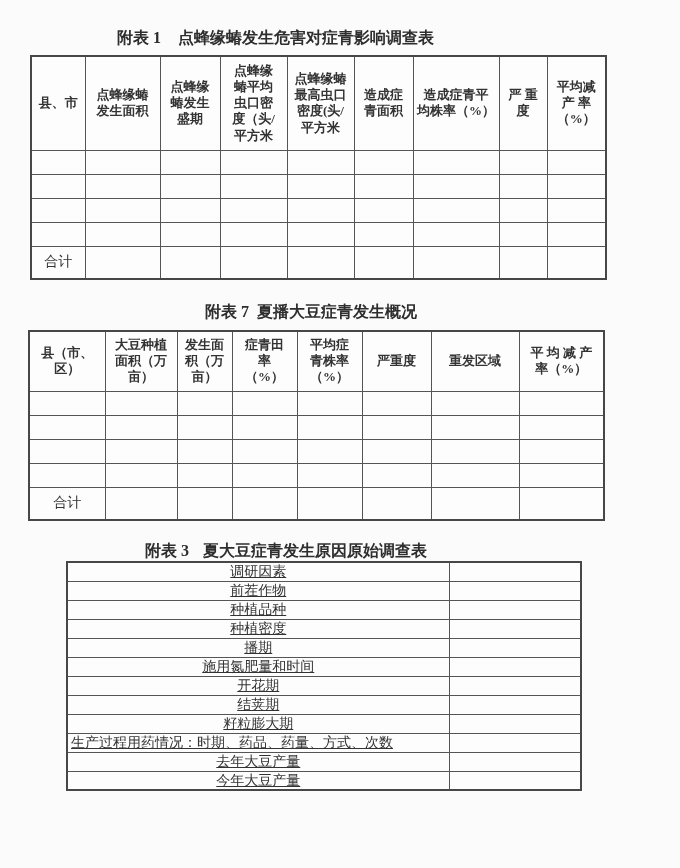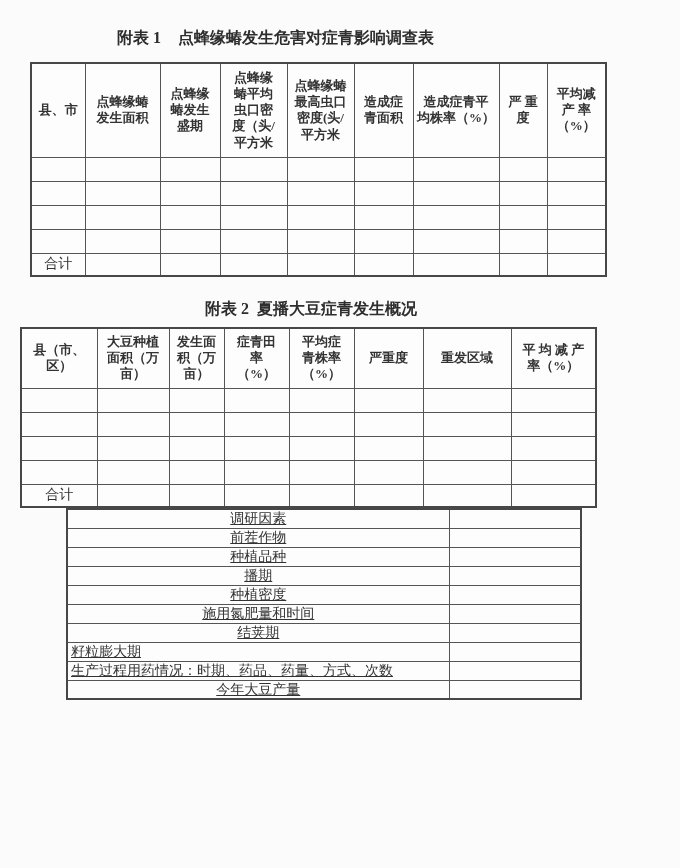--- a/index.html
+++ b/index.html
@@ -9,47 +9,47 @@
     width:680px; height:868px;
     margin:0 auto;
     background:#fbfbfb;
     box-sizing:border-box;
     padding-top:28px;
     font-family:"Liberation Serif","DejaVu Serif",serif;
     color:#383838;
     overflow:hidden;
   }
   .title { font-weight:bold; font-size:16px; line-height:20px; color:#2e2e2e; white-space:nowrap; }
-  .t1-title { margin-left:117px; margin-bottom:14px; }
+  .t1-title { margin-left:117px; margin-bottom:7px; }
   .t1-title .tgap { display:inline-block; width:17px; }
   .t2-title { margin-left:205px; margin-top:22px; margin-bottom:8px; }
   .t2-title .tgap { display:inline-block; width:8px; }
   .t3-title { margin-left:145px; margin-top:20px; margin-bottom:0; }
   .t3-title .tgap { display:inline-block; width:14px; }
   .year-line { margin-left:66px; height:22px; font-weight:bold; font-size:15px; color:#2e2e2e; }
   .year-line .year { margin-left:121px; }
   .year-line .farmer { margin-left:112px; }
 
   table { border-collapse:collapse; table-layout:fixed; background:#fdfdfd; }
   td,th { border:1px solid #555; overflow:hidden; }
   table { border:2px solid #474747; }
 
   #t1 { margin-left:30px; width:577px; }
-  #t2 { margin-left:20px; width:575px; }
+  #t2 { margin-left:28px; width:575px; }
   #t3 { margin-left:66px; width:514px; }
 
   #t1 th, #t2 th {
     font-weight:bold; font-size:13px; line-height:1.25;
     text-align:center; vertical-align:middle;
     white-space:pre-line; padding:2px 1px; color:#333;
   }
   #t1 thead tr { height:94px; }
   #t2 thead tr { height:60px; }
   #t1 tbody tr, #t2 tbody tr { height:24px; }
-  #t1 tr.total-row, #t2 tr.total-row { height:23px; }
+  #t1 tr.total-row, #t2 tr.total-row { height:33px; }
   .total-cell { font-size:14px; text-align:center; vertical-align:middle; color:#333; }
 
   #t3 tr { height:19px; }
   #t3 td { font-size:14px; line-height:1.1; text-align:center; vertical-align:middle; color:#333; padding:1px 3px; white-space:nowrap;text-decoration:underline; }
   #t3 td.left { text-align:left;margin-left:41px; }
 </style>
 </head>
 <body>
 
 <div class="page">
@@ -153,21 +153,21 @@
         <td></td>
         <td></td>
         <td></td>
         <td></td>
         <td></td>
       </tr>
     </tbody>
   </table>
 
   <div class="title t2-title">
-    <span>附表 2</span><span class="tgap"></span><span>夏播大豆症青发生概况</span>
+    <span>附表 7</span><span class="tgap"></span><span>夏播大豆症青发生概况</span>
   </div>
 
   <table id="t2">
     <colgroup>
         <col style="width: 76px;">
         <col style="width: 72px;">
         <col style="width: 55px;">
         <col style="width: 65px;">
         <col style="width: 65px;">
         <col style="width: 69px;">
@@ -244,20 +244,23 @@
         <td></td>
         <td></td>
         <td></td>
         <td></td>
         <td></td>
         <td></td>
       </tr>
     </tbody>
   </table>
 
+  <div class="title t3-title">
+    <span>附表 3</span><span class="tgap"></span><span>夏大豆症青发生原因原始调查表</span>
+  </div>
 
 
   <table id="t3">
     <colgroup>
         <col style="width: 382px;">
         <col style="width: 132px;">
       </colgroup>
     <tbody>
       <tr>
           <td style="text-align: center;">调研因素</td>
@@ -265,41 +268,49 @@
         </tr>
       <tr>
           <td style="text-align: center; margin-top: 36px;">前茬作物</td>
           <td></td>
         </tr>
       <tr>
           <td style="text-align: center;">种植品种</td>
           <td></td>
         </tr>
       <tr>
+          <td style="text-align: center;">种植密度</td>
+          <td></td>
+        </tr>
+      <tr>
           <td style="text-align: center;">播期</td>
           <td></td>
         </tr>
       <tr>
-          <td style="text-align: center;">种植密度</td>
-          <td></td>
-        </tr>
-      <tr>
           <td style="text-align: center;">施用氮肥量和时间</td>
           <td></td>
         </tr>
       <tr>
+          <td style="text-align: center;">开花期</td>
+          <td></td>
+        </tr>
+      <tr>
           <td style="text-align: center; margin-left: 12px;">结荚期</td>
           <td></td>
         </tr>
       <tr>
-          <td style="text-align: left;">籽粒膨大期</td>
+          <td style="text-align: center;">籽粒膨大期</td>
           <td></td>
         </tr>
       <tr>
           <td class="left">生产过程用药情况：时期、药品、药量、方式、次数</td>
+          <td></td>
+        </tr>
+      <tr>
+          <td style="text-align: center;">去年大豆产量</td>
           <td></td>
         </tr>
       <tr>
           <td style="text-align: center;">今年大豆产量</td>
           <td></td>
         </tr>
     </tbody>
   </table>
 
 </div>

